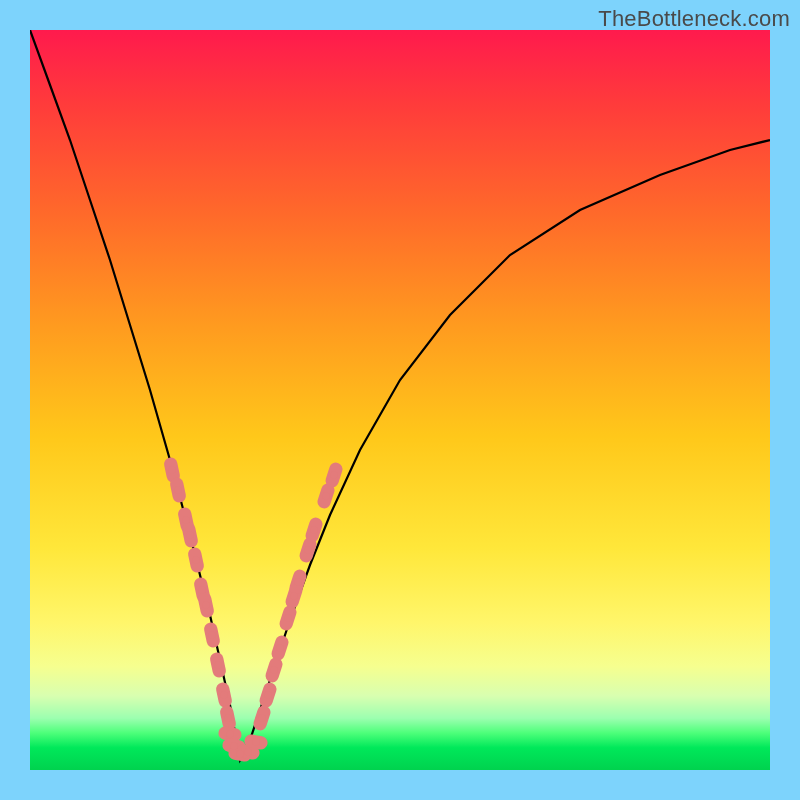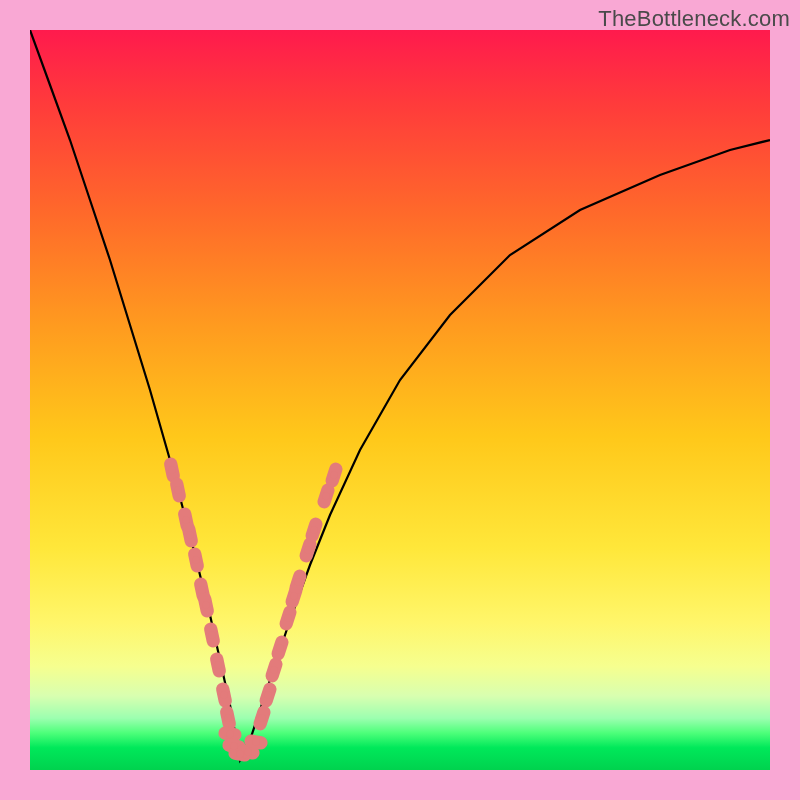--- a/index.html
+++ b/index.html
@@ -10,21 +10,21 @@
     overflow: hidden;
     background: #000;
     font-family: Arial, Helvetica, sans-serif;
   }
   .frame {
     position: absolute;
     top: 0;
     left: 0;
     width: 800px;
     height: 800px;
-    background: #f9a8d4;
+    background: #7dd3fc;
   }
   .plot {
     position: absolute;
     top: 30px;
     left: 30px;
     width: 740px;
     height: 740px;
     background: linear-gradient(to bottom,
       #ff1a4d 0%,
       #ff3b3b 10%,

